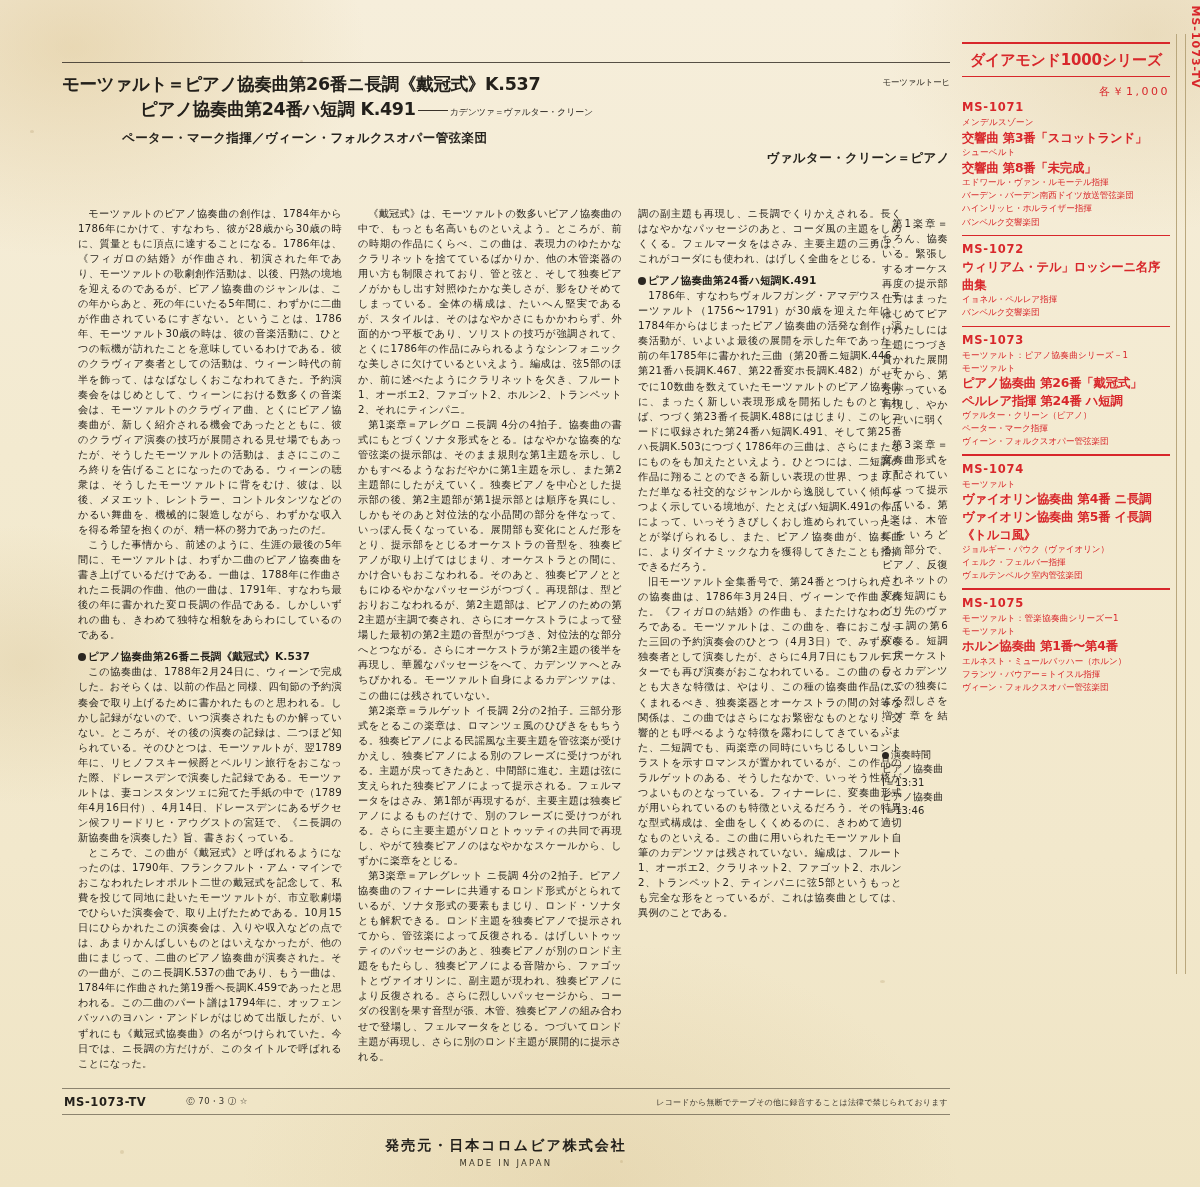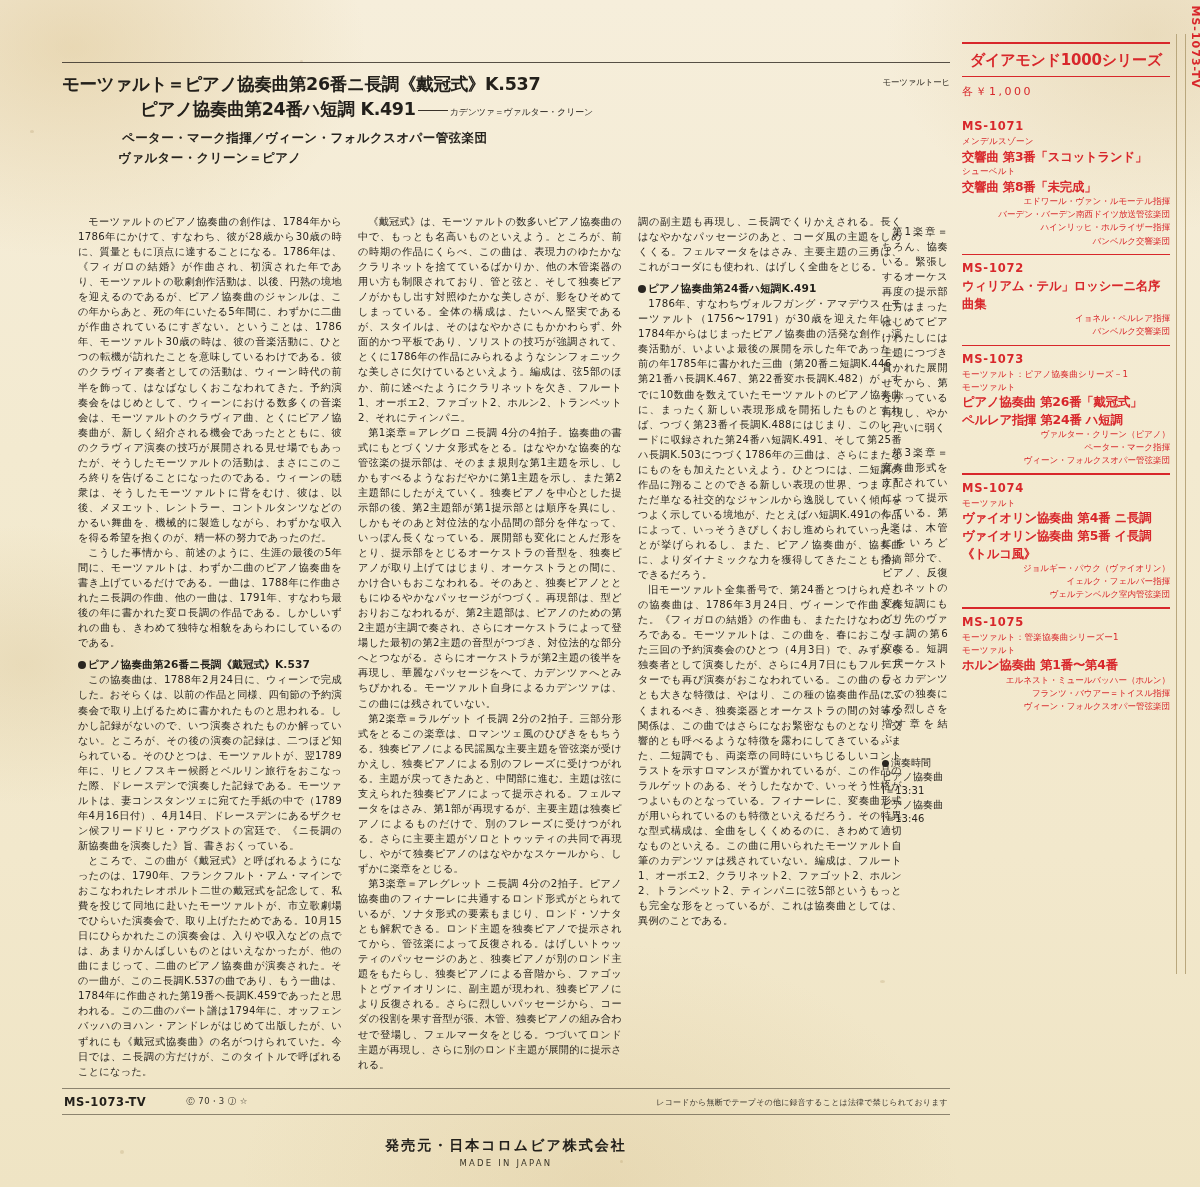--- a/index.html
+++ b/index.html
@@ -40,31 +40,31 @@
     white-space:nowrap;line-height:1.45;margin-left:78px;
   }
   .t-cad{font-size:9px;font-weight:normal;letter-spacing:-.2px;color:#2b2722;}
   .t-cad .dash{display:inline-block;width:30px;height:1px;background:#3a332a;vertical-align:4px;margin:0 2px;}
   .t-line3{
     font-size:12.5px;font-weight:bold;color:#26231d;margin-left:60px;margin-top:5px;
     letter-spacing:.4px;white-space:nowrap;line-height:1.6;
   }
   .t-line4{
     font-size:12.5px;font-weight:bold;color:#26231d;margin-left:56px;
-    letter-spacing:.4px;white-space:nowrap;line-height:1.6;
+    letter-spacing:.4px;white-space:nowrap;line-height:1.6;text-align:right;
   }
   .t-right{
     position:absolute;right:0;top:14px;font-size:8.5px;color:#2d2922;letter-spacing:-.2px;
   }
 
   
   .cols{
     position:absolute;left:0;top:140px;width:888px;height:860px;
   }
-  .col{position:absolute;top:12px;}
+  .col{position:absolute;top:4px;}
   .c1{left:16px;width:264px;}
   .c2{left:296px;width:264px;}
   .c3{left:576px;width:264px;}
   .c5{left:820px;width:66px;}
 
   .ptext{
     font-size:10.2px;line-height:15.05px;color:#2a2620;
     text-align:justify;text-justify:inter-character;
     letter-spacing:.25px;margin:0 0 0 0;
   }
@@ -99,27 +99,27 @@
   .sidebar{
     position:absolute;left:962px;top:42px;width:208px;
     color:#d8272b;
   }
   .sb-rule{height:1.6px;background:#d8272b;margin:6px 0 6px 0;}
   .sb-rule-top{height:1.6px;background:#d8272b;margin:0 0 7px 0;}
   .sb-title{
     font-size:15px;font-weight:bold;text-align:center;letter-spacing:-.2px;
     color:#d8272b;white-space:nowrap;
   }
-  .sb-price{font-size:11px;text-align:left;letter-spacing:2.5px;margin:7px 0 20px 0;color:#d8272b;}
+  .sb-price{font-size:11px;text-align:right;letter-spacing:2.5px;margin:7px 0 1px 0;color:#d8272b;}
   .sb-cat{font-size:11.5px;font-weight:bold;letter-spacing:.8px;color:#d8272b;margin-bottom:2px;}
   .sb-sub{font-size:8.6px;color:#d8272b;letter-spacing:.2px;line-height:1.45;}
   .sb-work{font-size:12.4px;font-weight:bold;color:#d8272b;letter-spacing:-.2px;line-height:1.42;white-space:nowrap;}
   .sb-work.wrap{white-space:normal;}
   .sb-list{font-size:8.8px;color:#d8272b;line-height:1.5;letter-spacing:-.1px;}
-  .sb-perf{font-size:8.6px;color:#d8272b;text-align:right;line-height:1.52;letter-spacing:-.1px;}
+  .sb-perf{font-size:8.6px;color:#d8272b;text-align:left;line-height:1.52;letter-spacing:-.1px;}
   .sb-block{margin-bottom:2px;}
 
   
   .spine{
     position:absolute;left:1176px;top:34px;height:180px;width:18px;
   }
   .spine-line{position:absolute;top:0;bottom:-760px;width:1px;background:#b9a77d;}
   .spine-txt{
     position:absolute;top:20px;left:-36px;width:110px;
     transform:rotate(90deg);transform-origin:center;

